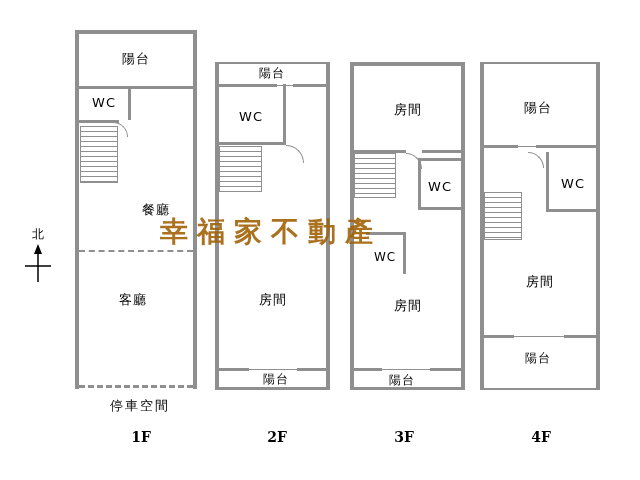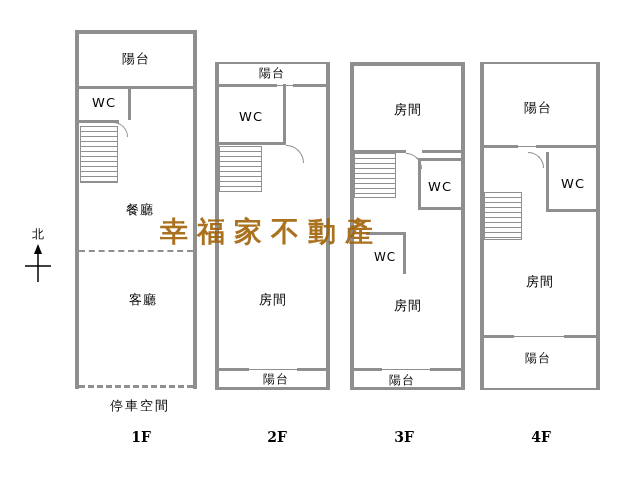--- a/index.html
+++ b/index.html
@@ -107,22 +107,22 @@
   <div class="unit" style="left:75px; top:30px; width:122px; height:359px; border-width:4px 4px 0 4px;">
     <div class="wall" style="left:0; top:52px; width:114px; height:3px;"></div>
     <div class="wall" style="left:49px; top:52px; width:3px; height:34px;"></div>
     <div class="wall" style="left:0; top:86px; width:40px; height:3px;"></div>
     <div class="arc" style="left:34px; top:88px; width:15px; height:15px;"></div>
     <div class="stairs" style="left:1px; top:92px; width:38px; height:57px;"></div>
     <div class="dash" style="left:0; top:216px; width:114px;"></div>
     <div class="dash" style="left:0; top:351px; width:114px; border-top-width:3px;"></div>
     <span class="rlabel" style="left:57px; top:25px;">陽台</span>
     <span class="rlabel" style="left:25px; top:68px;">WC</span>
-    <span class="rlabel" style="left:61px; top:176px;">餐廳</span>
-    <span class="rlabel" style="left:64px; top:266px;">客廳</span>
+    <span class="rlabel" style="left:77px; top:176px;">餐廳</span>
+    <span class="rlabel" style="left:54px; top:266px;">客廳</span>
   </div>
 
   <div class="unit" style="left:215px; top:62px; width:115px; height:328px; border-width:2px 4px 3px 4px;">
     <div class="wall" style="left:0; top:20px; width:58px; height:3px;"></div>
     <div class="wall" style="left:74px; top:20px; width:33px; height:3px;"></div>
     <div class="thinline" style="left:58px; top:21px; width:16px;"></div>
     <div class="wall" style="left:64px; top:20px; width:3px; height:61px;"></div>
     <div class="wall" style="left:0; top:78px; width:67px; height:3px;"></div>
     <div class="arc" style="left:67px; top:81px; width:18px; height:18px;"></div>
     <div class="stairs" style="left:0; top:82px; width:43px; height:46px;"></div>

